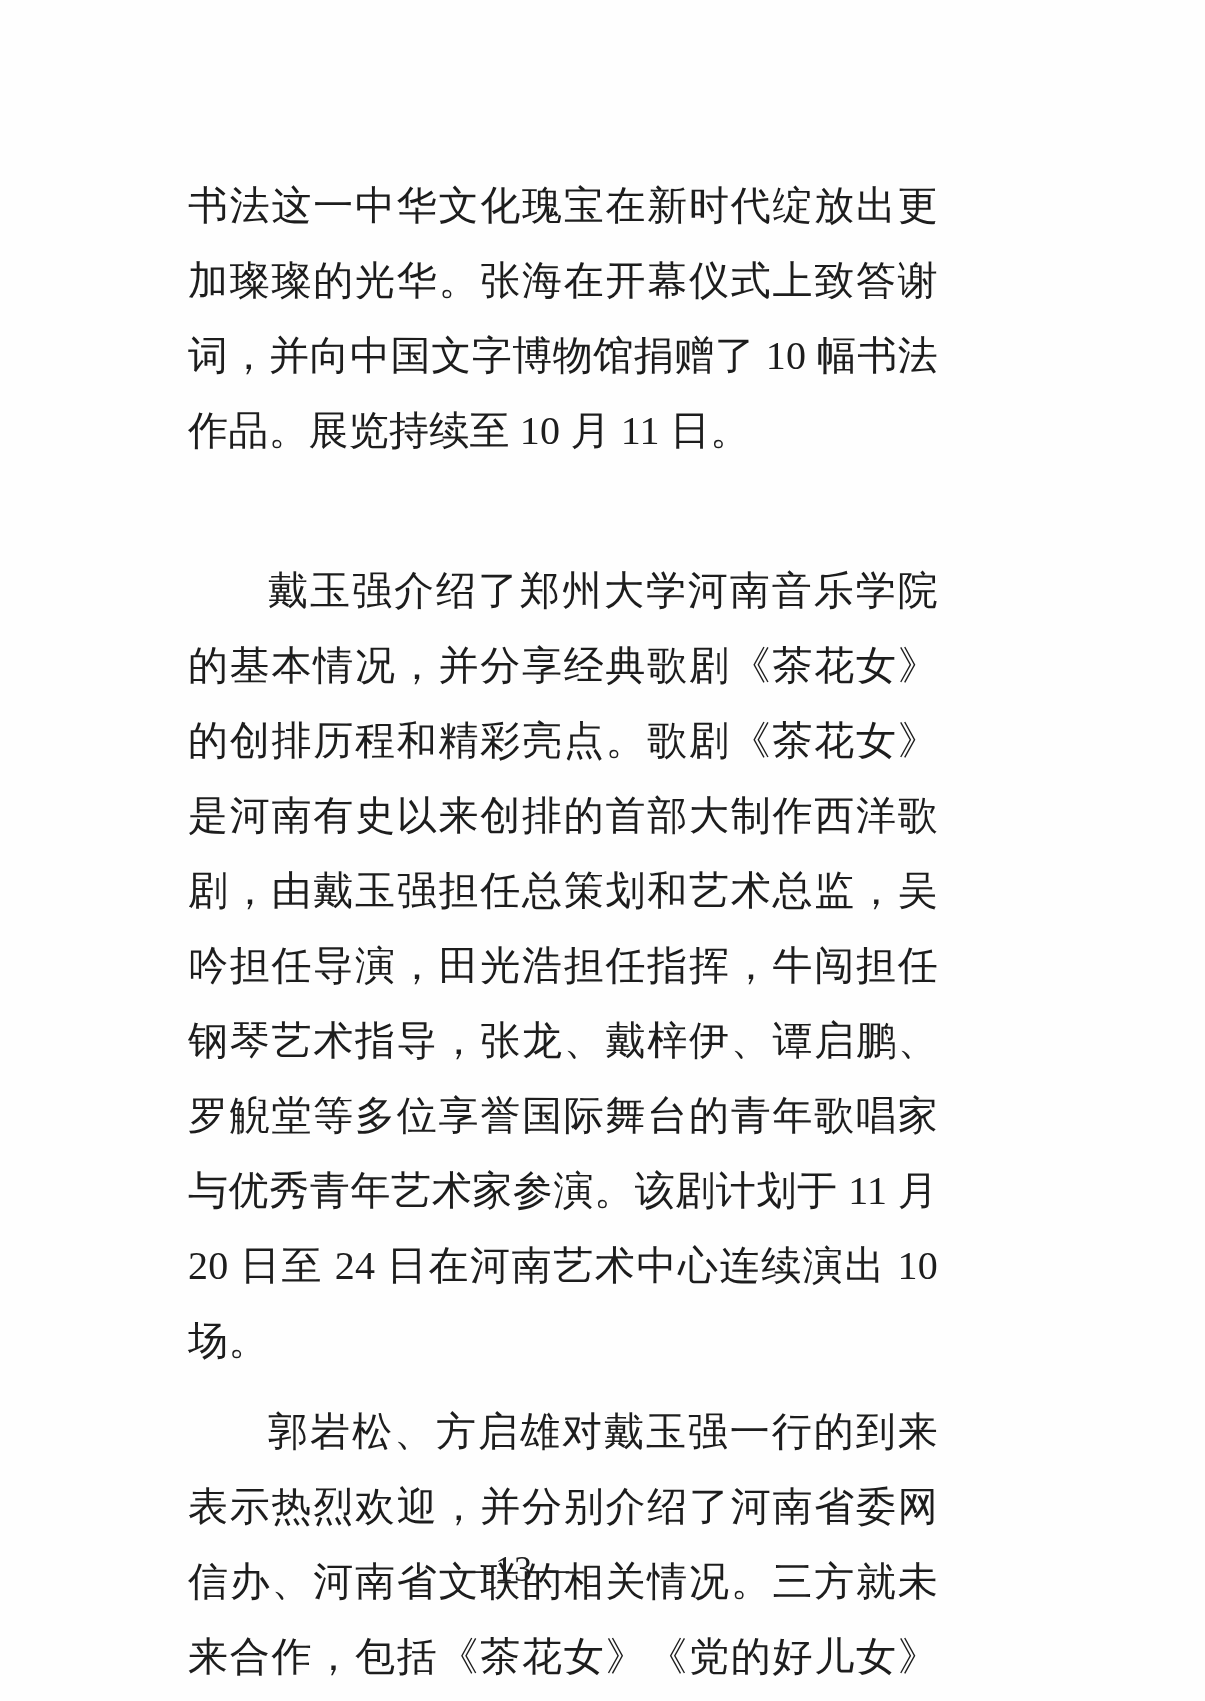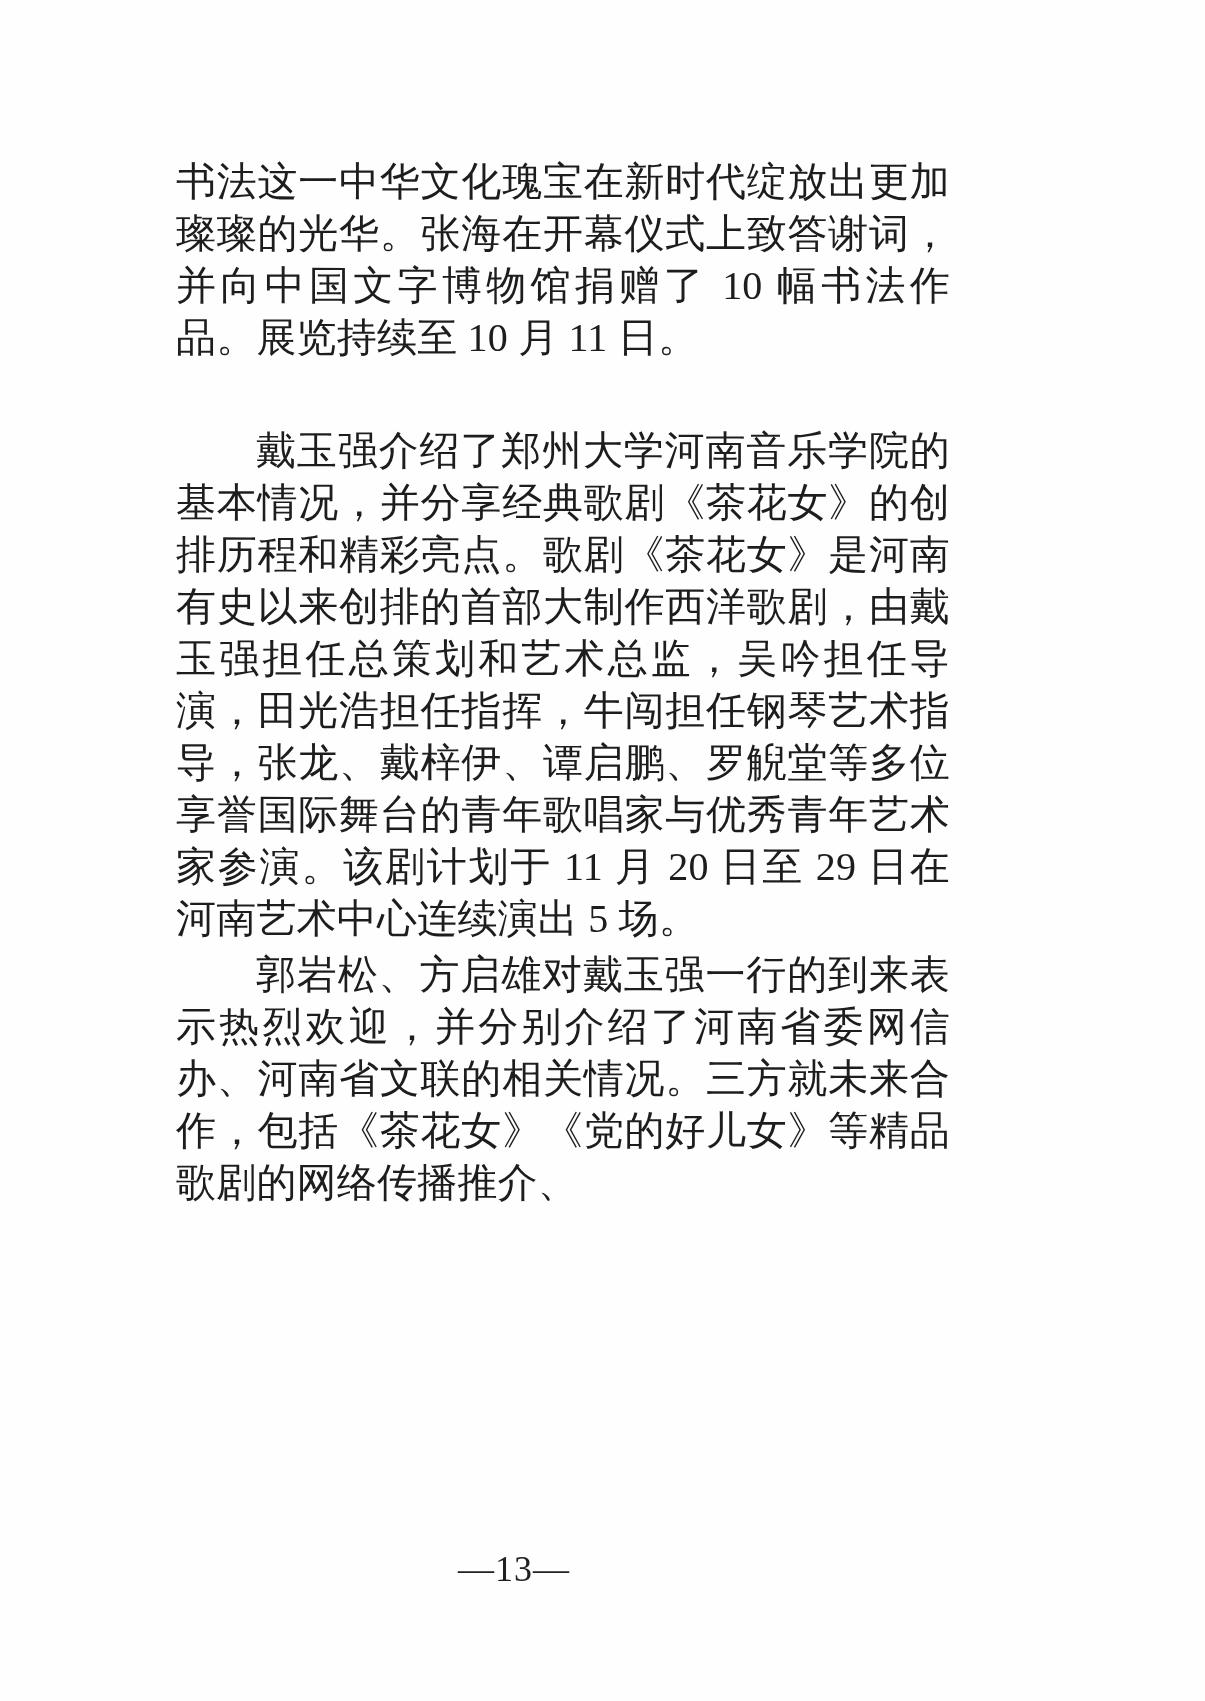--- a/index.html
+++ b/index.html
@@ -25,26 +25,26 @@
     background: #fefefe;
   }
   .content {
     position: absolute;
     left: 172px;
     top: 152px;
     width: 782px;
   }
   .para {
     font-size: 40px;
-    line-height: 52px;
+    line-height: 75px;
     text-align: justify;
     text-justify: inter-character;
     text-align-last: left;
     letter-spacing: 0.2px;
-    margin: 4px;
+    margin: 16px;
     color: #1d1d1d;
     font-family: "Liberation Serif", "DejaVu Serif", serif;
   }
   .para + .para {
     margin-top: 0;
   }
   .gap {
     height: 53px;
   }
   .indent {
@@ -76,21 +76,21 @@
 
 <div class="page">
 
   <div class="content">
 
     <p class="para">书法这一中华文化瑰宝在新时代绽放出更加璨璨的光华。张海在开幕仪式上致答谢词，并向中国文字博物馆捐赠了 10 幅书法作品。展览持续至 10 月 11 日。</p>
 
     <div class="gap"></div>
 
 
-    <p class="para indent">戴玉强介绍了郑州大学河南音乐学院的基本情况，并分享经典歌剧《茶花女》的创排历程和精彩亮点。歌剧《茶花女》是河南有史以来创排的首部大制作西洋歌剧，由戴玉强担任总策划和艺术总监，吴吟担任导演，田光浩担任指挥，牛闯担任钢琴艺术指导，张龙、戴梓伊、谭启鹏、罗觬堂等多位享誉国际舞台的青年歌唱家与优秀青年艺术家参演。该剧计划于 11 月 20 日至 29 日在河南艺术中心连续演出 5 场。</p>
+    <p class="para indent">戴玉强介绍了郑州大学河南音乐学院的基本情况，并分享经典歌剧《茶花女》的创排历程和精彩亮点。歌剧《茶花女》是河南有史以来创排的首部大制作西洋歌剧，由戴玉强担任总策划和艺术总监，吴吟担任导演，田光浩担任指挥，牛闯担任钢琴艺术指导，张龙、戴梓伊、谭启鹏、罗觬堂等多位享誉国际舞台的青年歌唱家与优秀青年艺术家参演。该剧计划于 11 月 20 日至 24 日在河南艺术中心连续演出 10 场。</p>
 
     <p class="para indent">郭岩松、方启雄对戴玉强一行的到来表示热烈欢迎，并分别介绍了河南省委网信办、河南省文联的相关情况。三方就未来合作，包括《茶花女》《党的好儿女》等精品歌剧的网络传播推介、</p>
 
   </div>
 
   <div class="footer">—13—</div>
 
 </div>
 
 </body></html>

